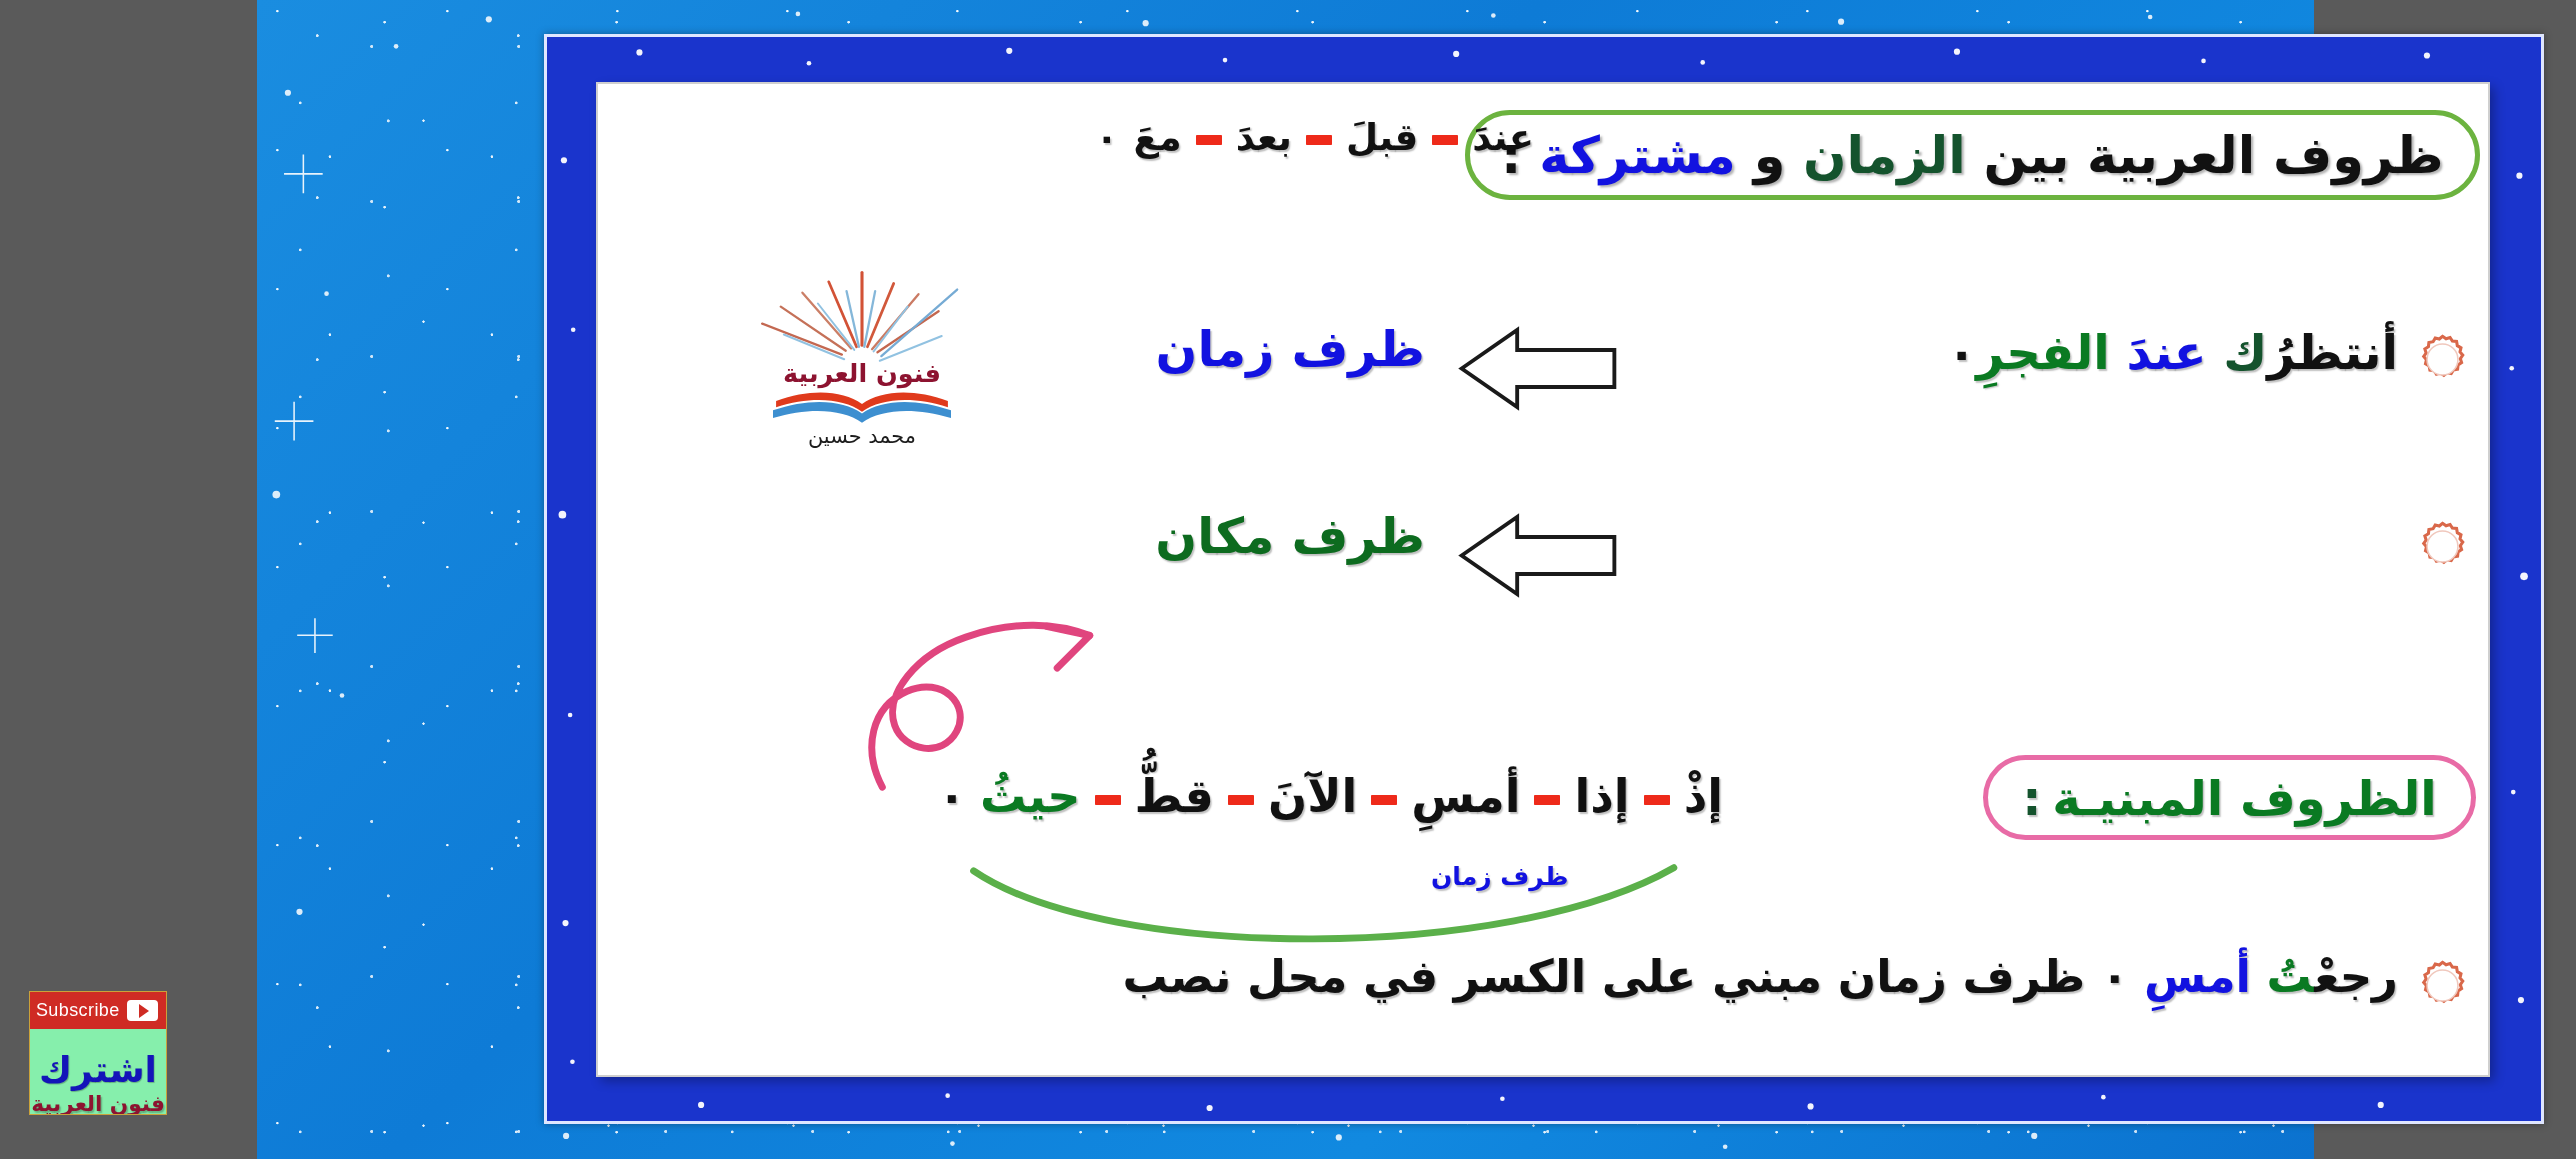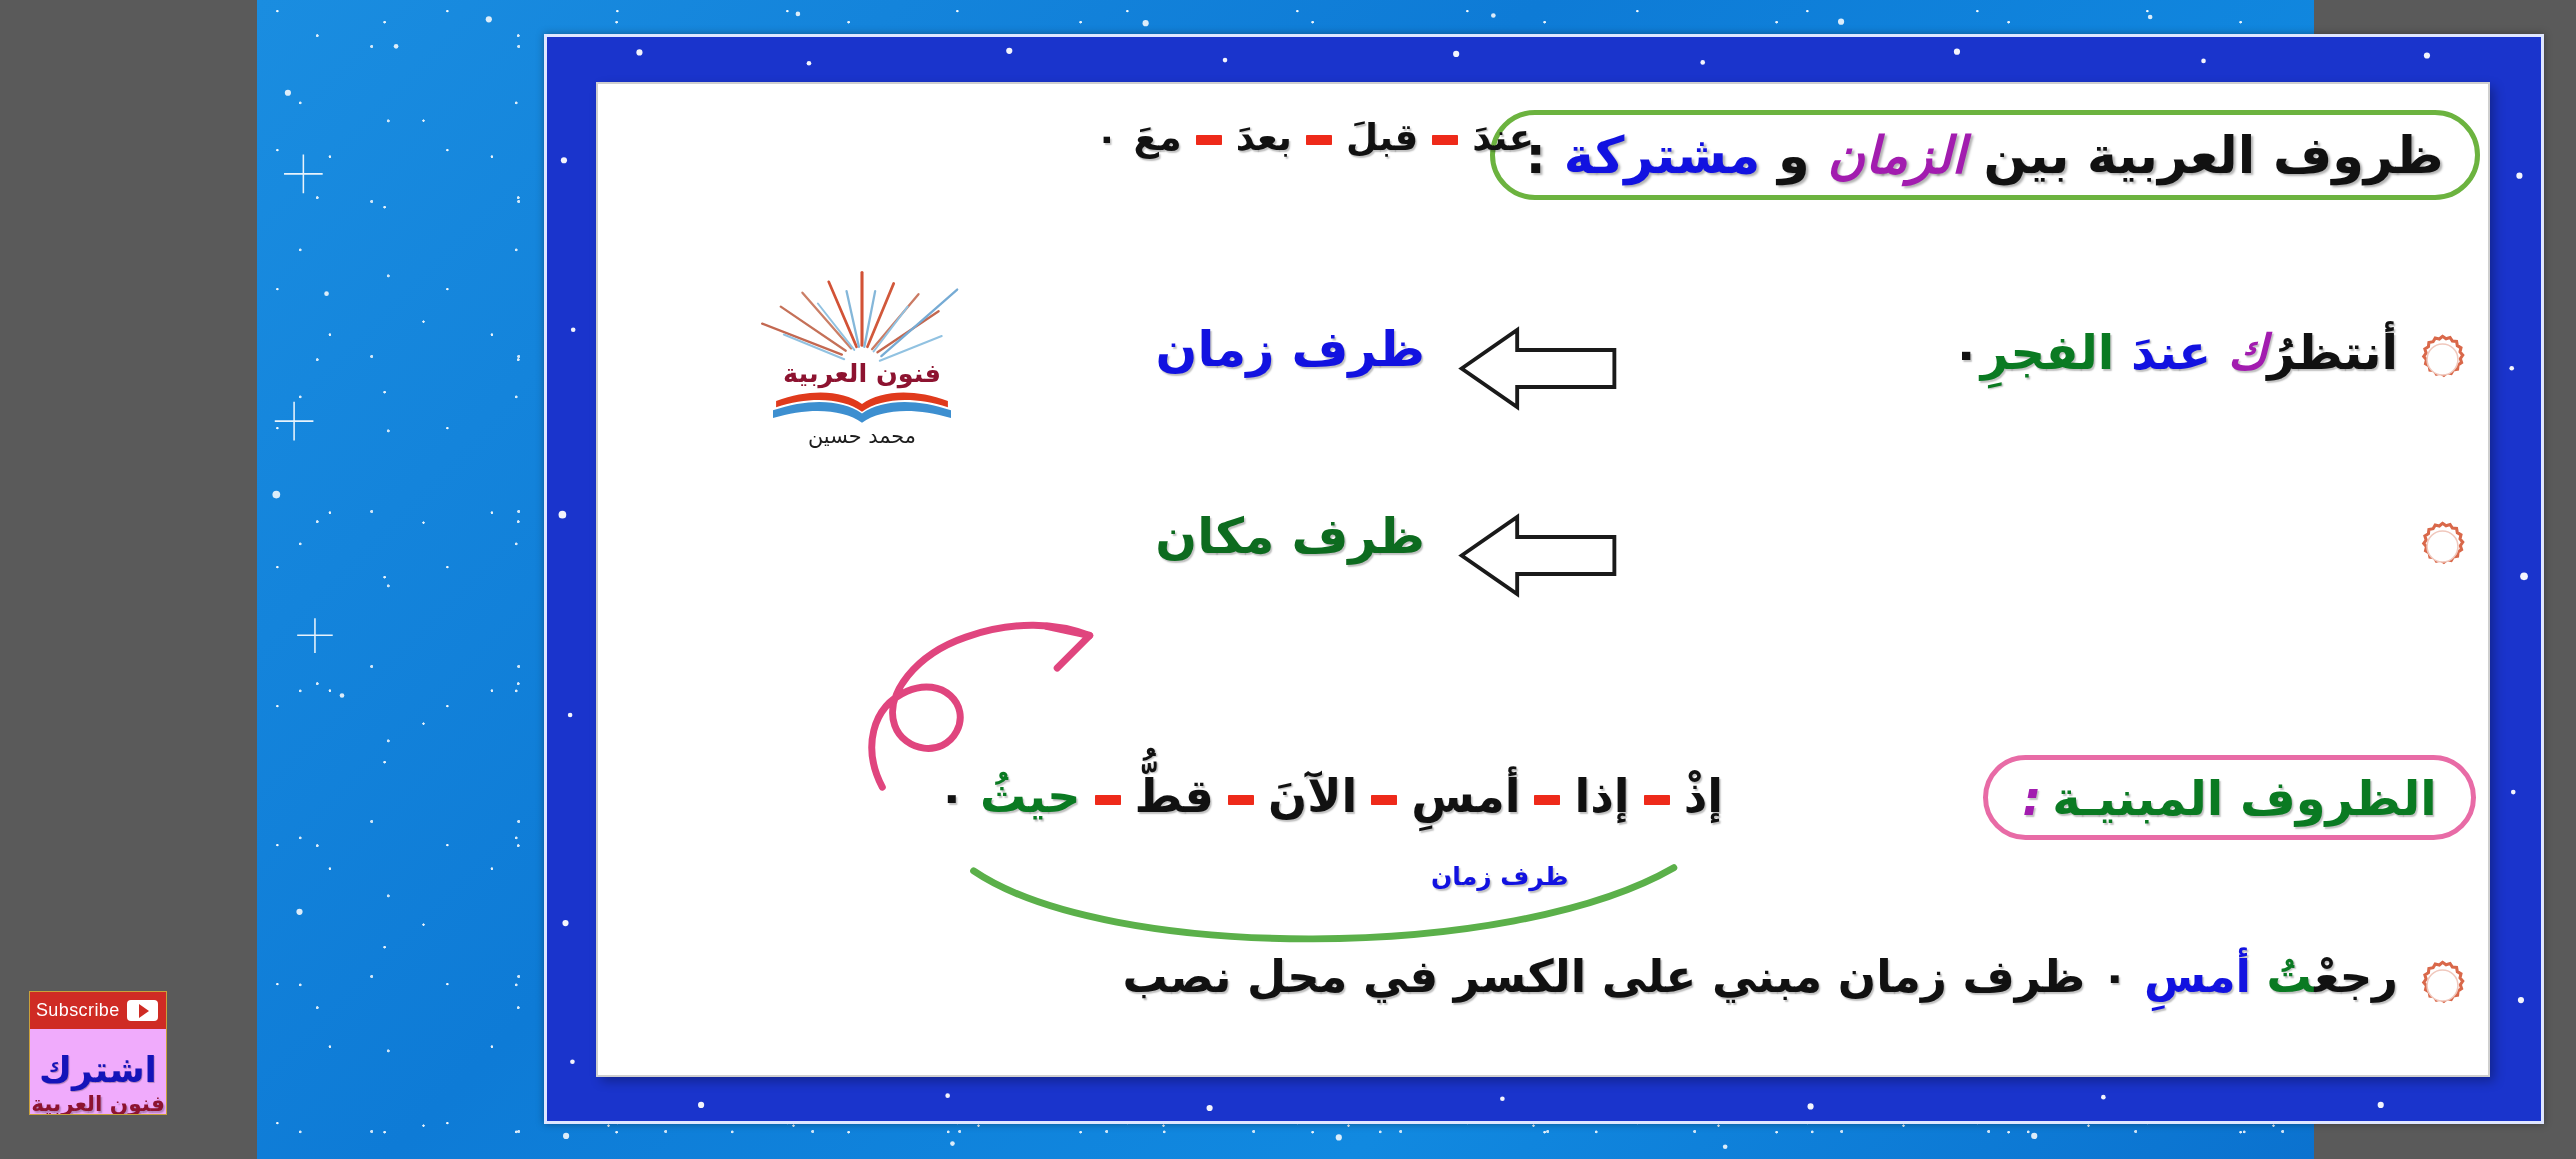--- a/index.html
+++ b/index.html
@@ -69,21 +69,21 @@
     height:90px;
     border:5.4px solid #6cb33f;
     border-radius:46px;
     display:flex;align-items:center;justify-content:center;
     padding:0 31px;
     background:#fff;
     box-sizing:border-box;
   }
   #header-pill .ar{font-size:51px;text-shadow:2.3px 2.3px 2.3px rgba(0,0,0,.3);}
   .c-black{color:#111;}
-  .c-red{color:#a21caf;font-style:italic;}
+  .c-red{color:#14532d;}
   .c-blue{color:#1212e0;}
   .c-green{color:#0a7a22;}
   .c-dgreen{color:#0d6b1f;}
   .c-purple{color:#8b27a8;}
 
   #header-words{
     position:absolute;right:958px;top:12px;
     font-size:37px;
   }
   .dash{
@@ -136,21 +136,21 @@
     position:absolute;left:144px;top:187px;width:240px;height:178px;
   }
 
   
   #curly-arrow{position:absolute;left:193px;top:471px;width:325px;height:240px;}
 
   
   #subscribe-badge{
     position:absolute;left:29px;top:991px;width:138px;height:124px;
     border:1.5px solid #caa23a;box-sizing:border-box;
-    background:#f0abfc;
+    background:#86efac;
     overflow:hidden;
   }
   #subscribe-bar{
     height:37px;background:#cf2b24;display:flex;align-items:center;gap:7.7px;
     padding:0 7.7px;box-sizing:border-box;
   }
   #subscribe-play{
     width:31px;height:21.6px;background:#fff;border-radius:3.9px;
     display:flex;align-items:center;justify-content:center;flex:none;
   }

